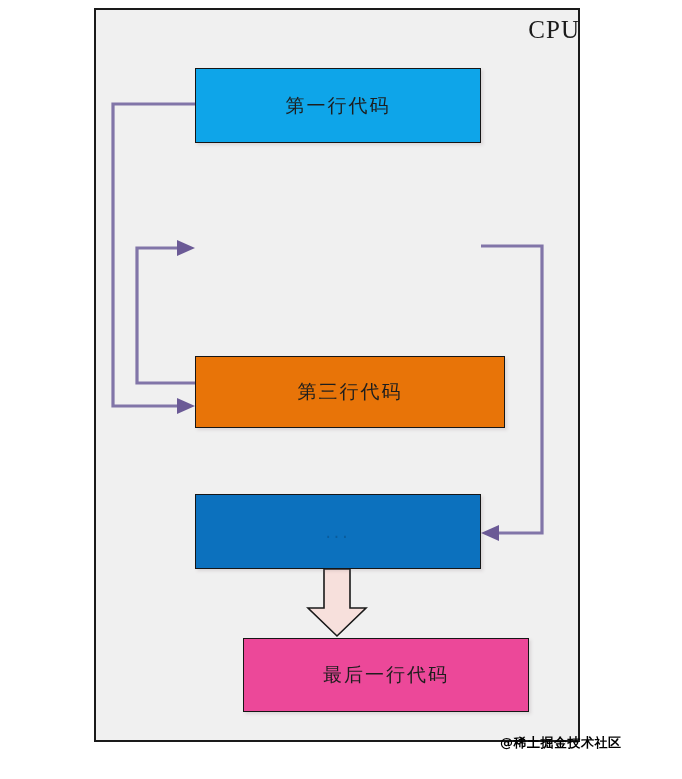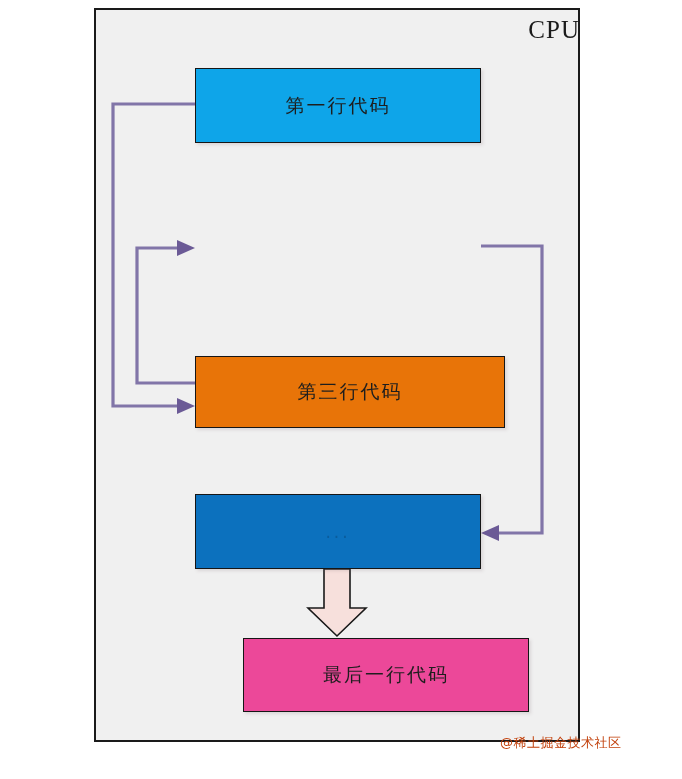--- a/index.html
+++ b/index.html
@@ -73,24 +73,25 @@
     font-size: 17px;
     letter-spacing: 3px;
   }
 
   
   .watermark {
     position: absolute;
     left: 500px;
     top: 734px;
     font-size: 13px;
-    color: #c2410c;
+    color: #000000;
     font-family: "DejaVu Sans", "Liberation Sans", sans-serif;
     letter-spacing: 0.5px;
     white-space: nowrap;
+    font-weight: bold;
   }
 
   svg.overlay {
     position: absolute;
     left: 0;
     top: 0;
     width: 682px;
     height: 779px;
     pointer-events: none;
   }

